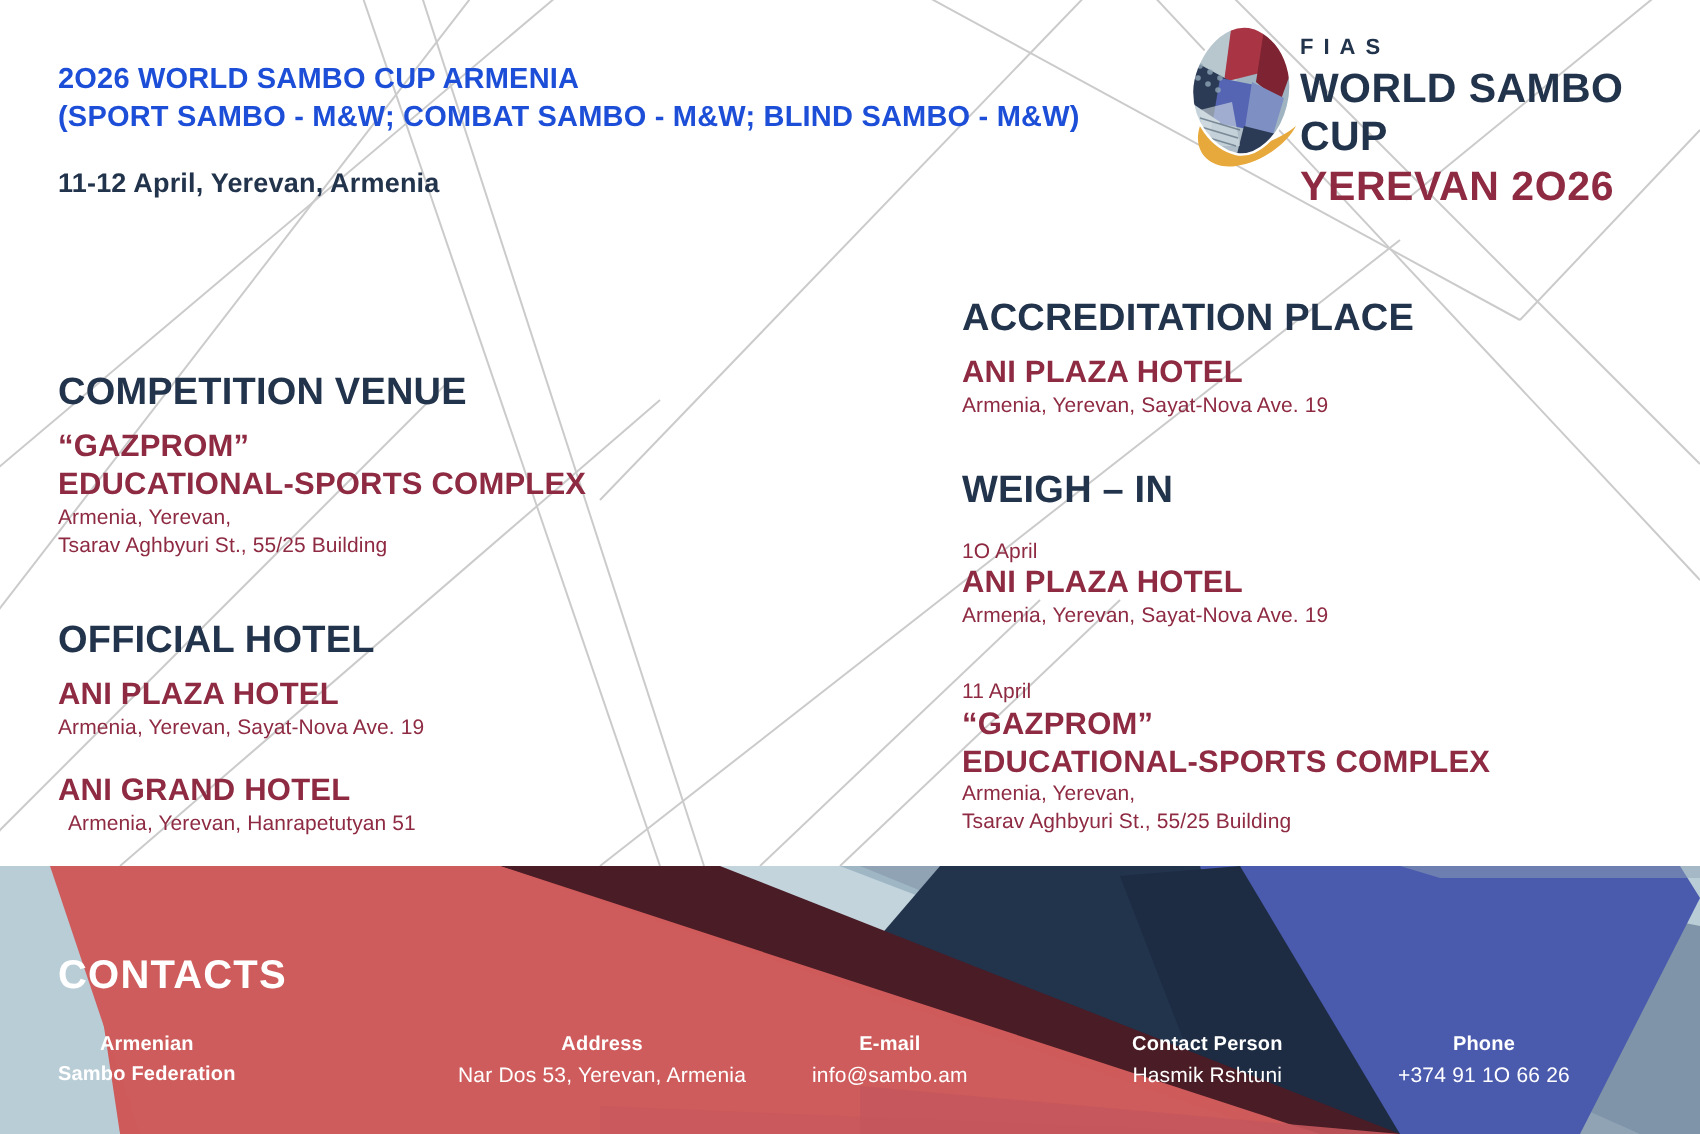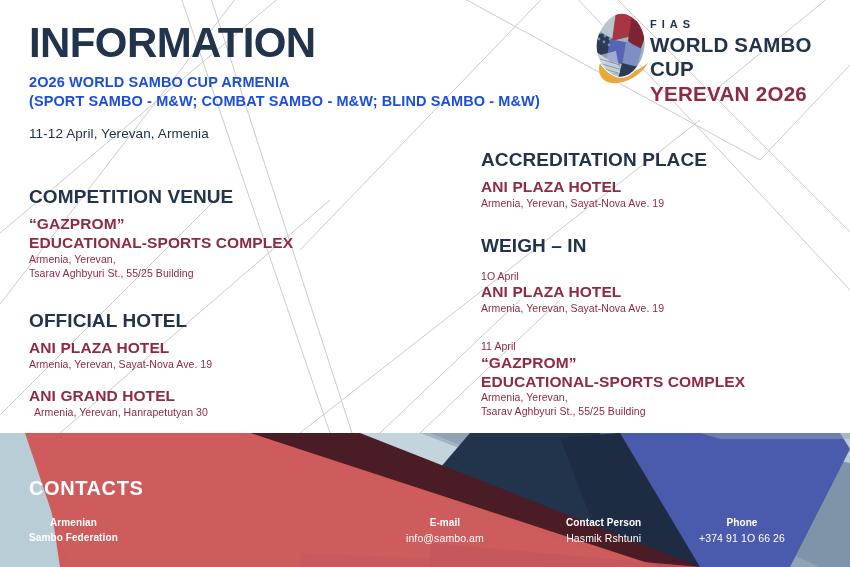--- a/index.html
+++ b/index.html
@@ -27,21 +27,21 @@
   #title-block { position:absolute; left:29px; top:22px; }
   .main-title {
     font-size:42px; font-weight:bold; color:#22334c;
     letter-spacing:-0.6px; line-height:1.0;
   }
   .subtitle {
     color:#1d4ed8; font-size:14.5px; font-weight:bold;
     line-height:1.32; margin-top:9px; letter-spacing:0.1px;
   }
   .event-date {
-    color:#22334c; font-size:13.5px; font-weight:normal;
+    color:#22334c; font-size:13.5px; font-weight:bold;
     margin-top:15px; letter-spacing:0.1px;
   }
   
   #logo { position:absolute; left:586px; top:11px; width:258px; height:80px; }
   #logo-emblem { position:absolute; left:0; top:0; width:70px; height:80px; }
   #logo-text { position:absolute; left:64px; top:8px; }
   .logo-fias {
     font-size:11px; font-weight:bold; color:#22334c;
     letter-spacing:5px; line-height:1;
   }
@@ -122,21 +122,20 @@
       <path d="M 703 100 L 850 -20"></path>
       <path d="M 760 160 L 850 65"></path>
       <path d="M 380 433 L 520 300"></path>
       <path d="M 420 433 L 560 300"></path>
       <path d="M 300 250 L 560 -20"></path>
     </g>
   </svg>
 
   <div id="header">
     <div id="title-block">
-      <div class="main-title">INFORMATION</div>
       <div class="subtitle">
         <div>2O26 WORLD SAMBO CUP ARMENIA</div>
         <div>(SPORT SAMBO - M&amp;W; COMBAT SAMBO - M&amp;W; BLIND SAMBO - M&amp;W)</div>
       </div>
       <div class="event-date">11-12 April, Yerevan, Armenia</div>
     </div>
 
     <div id="logo">
       <svg id="logo-emblem" viewBox="0 0 70 80">
         <defs>
@@ -198,21 +197,21 @@
     <div class="gap-xl"></div>
 
     <div class="sec-head">OFFICIAL HOTEL</div>
     <div class="gap-sm"></div>
     <div class="venue-name">ANI PLAZA HOTEL</div>
     <div class="venue-addr">Armenia, Yerevan, Sayat-Nova Ave. 19</div>
 
     <div class="gap-md"></div>
 
     <div class="venue-name">ANI GRAND HOTEL</div>
-    <div class="venue-addr" style="padding-left:5px;">Armenia, Yerevan, Hanrapetutyan 30</div>
+    <div class="venue-addr" style="padding-left:5px;">Armenia, Yerevan, Hanrapetutyan 51</div>
   </div>
 
   <div id="col-right">
     <div class="sec-head">ACCREDITATION PLACE</div>
     <div class="gap-sm"></div>
     <div class="venue-name">ANI PLAZA HOTEL</div>
     <div class="venue-addr">Armenia, Yerevan, Sayat-Nova Ave. 19</div>
 
     <div class="gap-lg"></div>
 
@@ -261,20 +260,24 @@
     </svg>
 
     <div id="footer-content">
       <div class="contacts-title">CONTACTS</div>
 
       <div class="fc fc1">
         <div class="f-label">Armenian</div>
         <div class="f-label">Sambo Federation</div>
       </div>
 
+      <div class="fc fc2">
+        <div class="f-label">Address</div>
+        <div class="f-value">Nar Dos 53, Yerevan, Armenia</div>
+      </div>
 
       <div class="fc fc3">
         <div class="f-label">E-mail</div>
         <div class="f-value">info@sambo.am</div>
       </div>
 
       <div class="fc fc4">
         <div class="f-label">Contact Person</div>
         <div class="f-value">Hasmik Rshtuni</div>
       </div>

